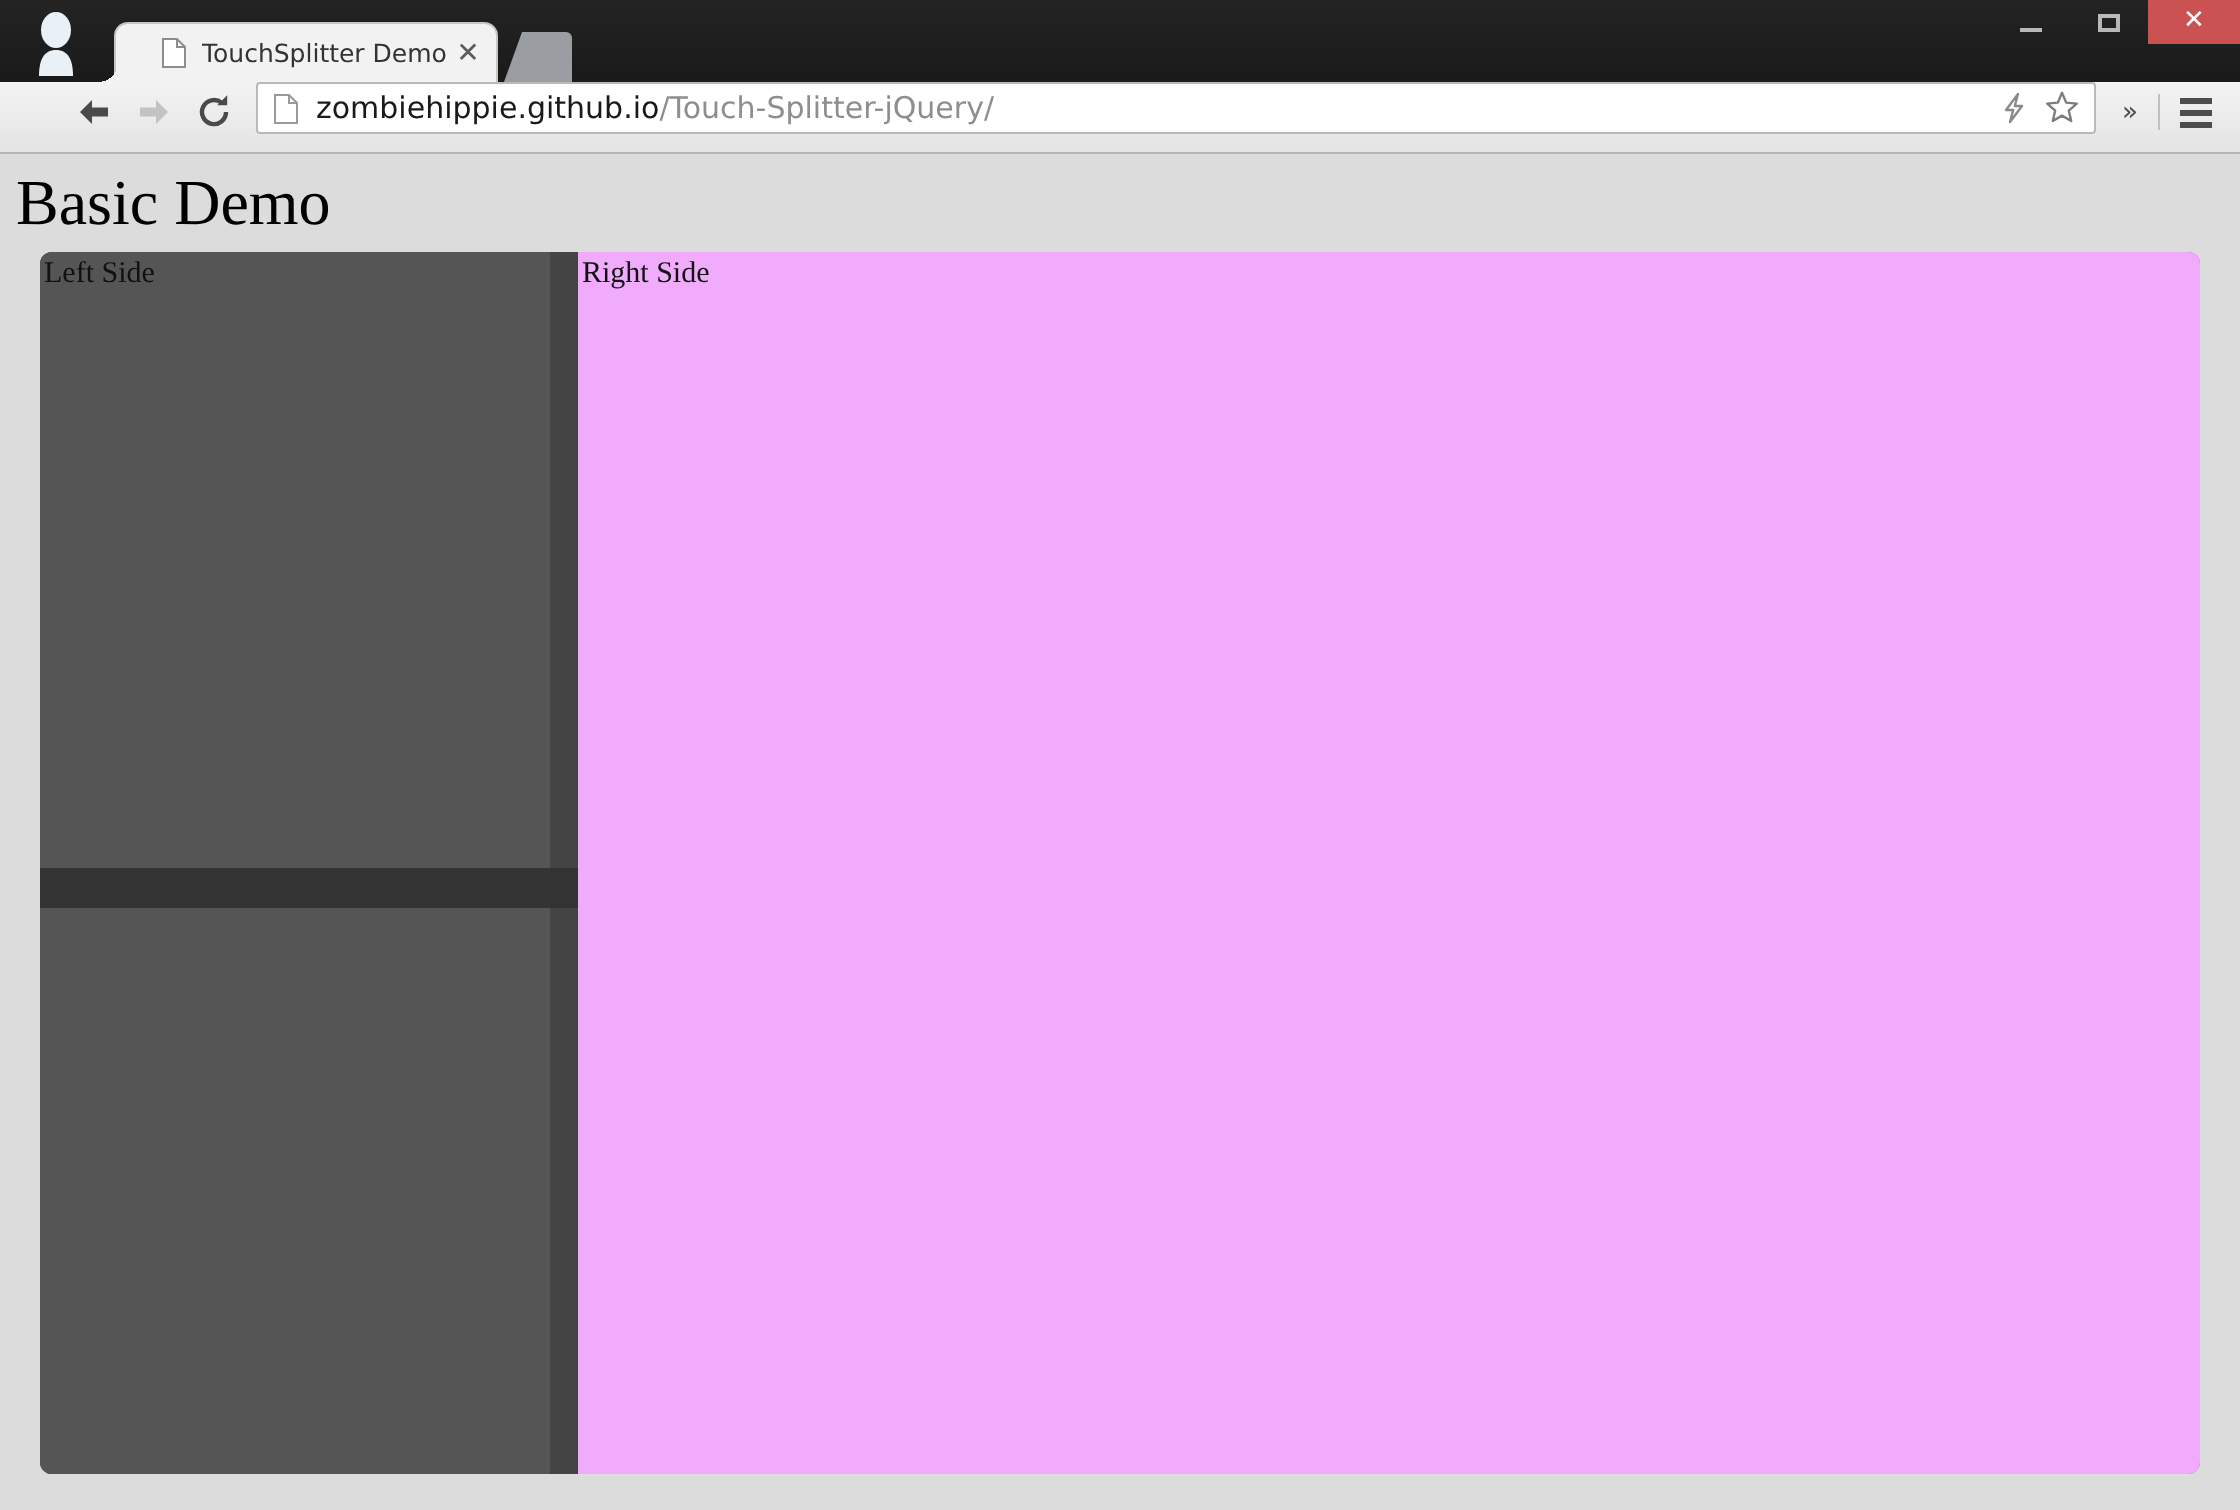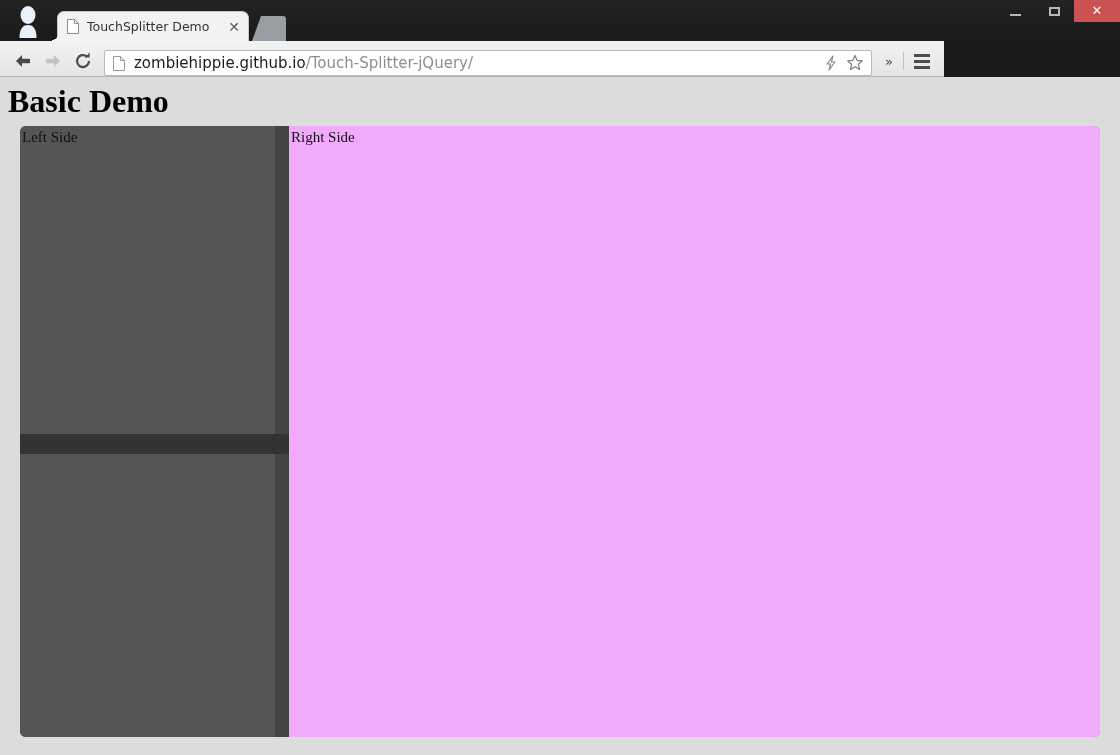--- a/index.html
+++ b/index.html
@@ -48,21 +48,21 @@
     top: 11px;
     width: 192px;
     height: 30px;
     background: #f2f2f2;
     border-radius: 7px 7px 0 0;
     box-sizing: border-box;
     border: 1px solid #c6c6c6;
     border-bottom: none;
     display: flex;
     align-items: center;
-    padding: 0 6px 0 9px;
+    padding: 0 6px 0 23px;
   }
   .tab::before {
     
     content: "";
     position: absolute;
     left: -9px;
     bottom: 0;
     width: 10px;
     height: 10px;
     background: radial-gradient(circle at 0 0, transparent 10px, #f2f2f2 10px);
@@ -146,27 +146,28 @@
     font-size: 13px;
     font-family: "DejaVu Sans", sans-serif;
     line-height: 22px;
   }
 
   
   .toolbar {
     position: absolute;
     left: 0;
     top: 41px;
-    width: 944px;
+    width: 1120px;
     height: 36px;
     background: linear-gradient(to bottom, #f3f3f3 0%, #e4e4e4 100%);
     border-bottom: 1px solid #b4b4b4;
     box-sizing: border-box;
     display: flex;
-    align-items: flex-end;
+    align-items: flex-start;
+    padding-left: 24px;
   }
   .nav-btn {
     width: 30px;
     height: 30px;
     display: flex;
     align-items: center;
     justify-content: center;
     flex: 0 0 auto;
   }
   .nav-btn.first { margin-left: 8px; }
@@ -256,21 +257,21 @@
     background: #dcdcdc;
     overflow: hidden;
   }
 
   .page-heading {
     position: absolute;
     left: 8px;
     top: 5px;
     margin: 0;
     font-family: "Liberation Serif", "DejaVu Serif", serif;
-    font-weight: bold;
+    font-weight: normal;
     font-size: 32px;
     color: #000000;
     line-height: 38px;
     letter-spacing: 0px;
   }
 
   .splitter-container {
     position: absolute;
     left: 20px;
     top: 49px;

